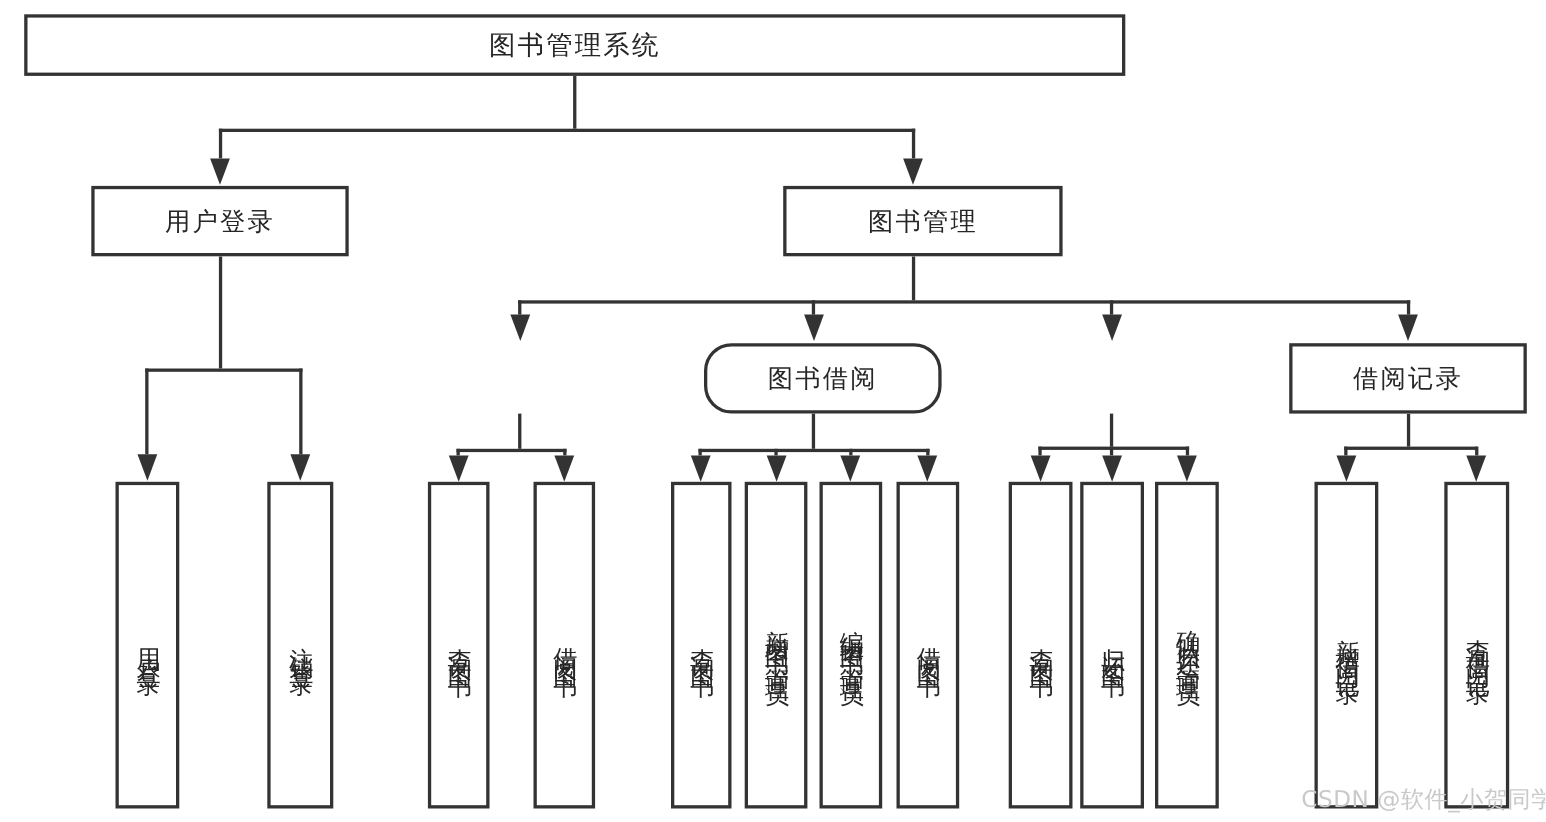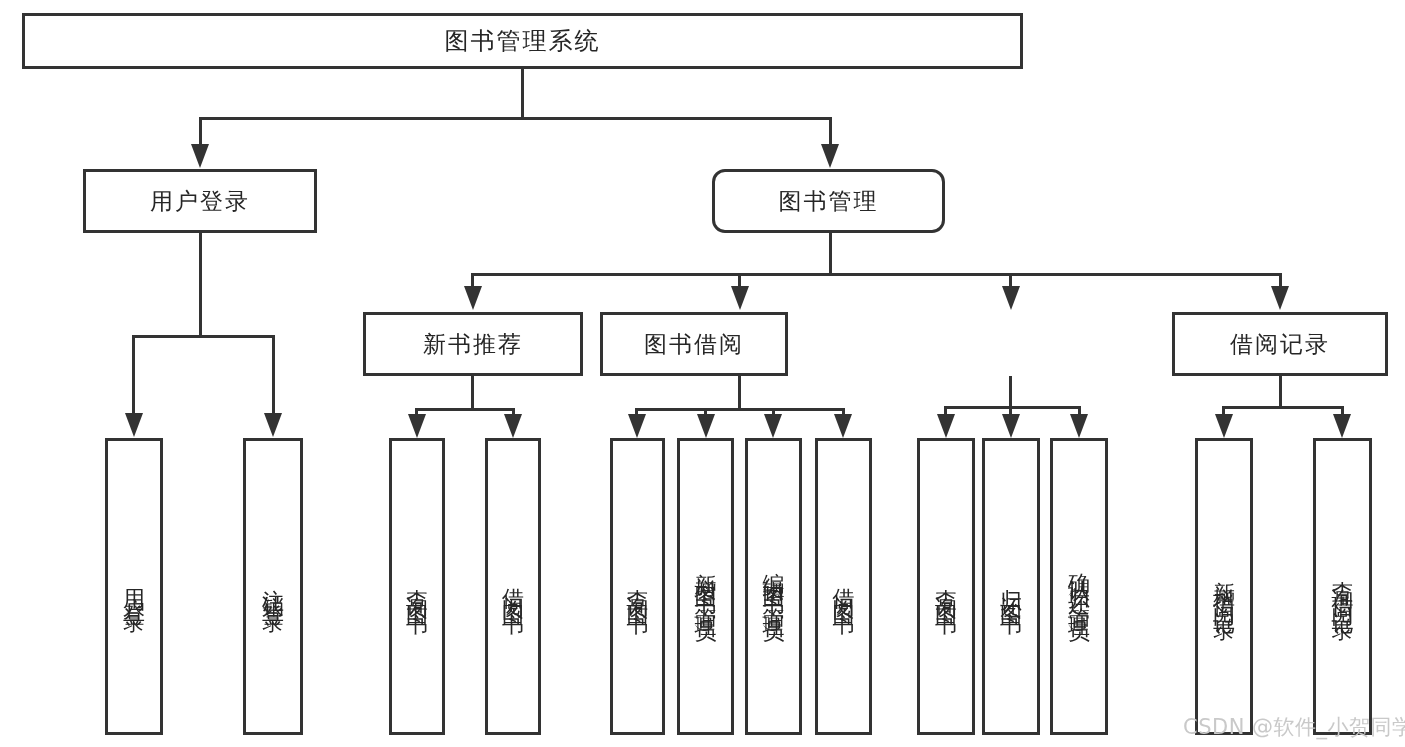--- a/index.html
+++ b/index.html
@@ -67,28 +67,25 @@
 
 <div id="stage">
 
   <div class="box box-root" style="left:22px;top:13px;width:1001px;height:56px;">
     <span>图书管理系统</span>
   </div>
 
   <div class="box" style="left:83px;top:169px;width:234px;height:64px;">
     <span>用户登录</span>
   </div>
-  <div class="box" style="left:712px;top:169px;width:233px;height:64px;border-radius:13px;">
+  <div class="box" style="left:712px;top:169px;width:254px;height:64px;">
     <span>图书管理</span>
   </div>
 
-  <div class="box" style="left:363px;top:312px;width:220px;height:64px;">
-    <span>新书推荐</span>
-  </div>
-  <div class="box" style="left:600px;top:312px;width:188px;height:64px;">
+  <div class="box" style="left:640px;top:312px;width:216px;height:64px;border-radius:25px;">
     <span>图书借阅</span>
   </div>
   <div class="box" style="left:1172px;top:312px;width:216px;height:64px;">
     <span>借阅记录</span>
   </div>
 
   <div class="box box-v" style="left:105px;top:438px;width:58px;height:297px;">
     <span>用户登录</span>
   </div>
   <div class="box box-v" style="left:243px;top:438px;width:60px;height:297px;">

